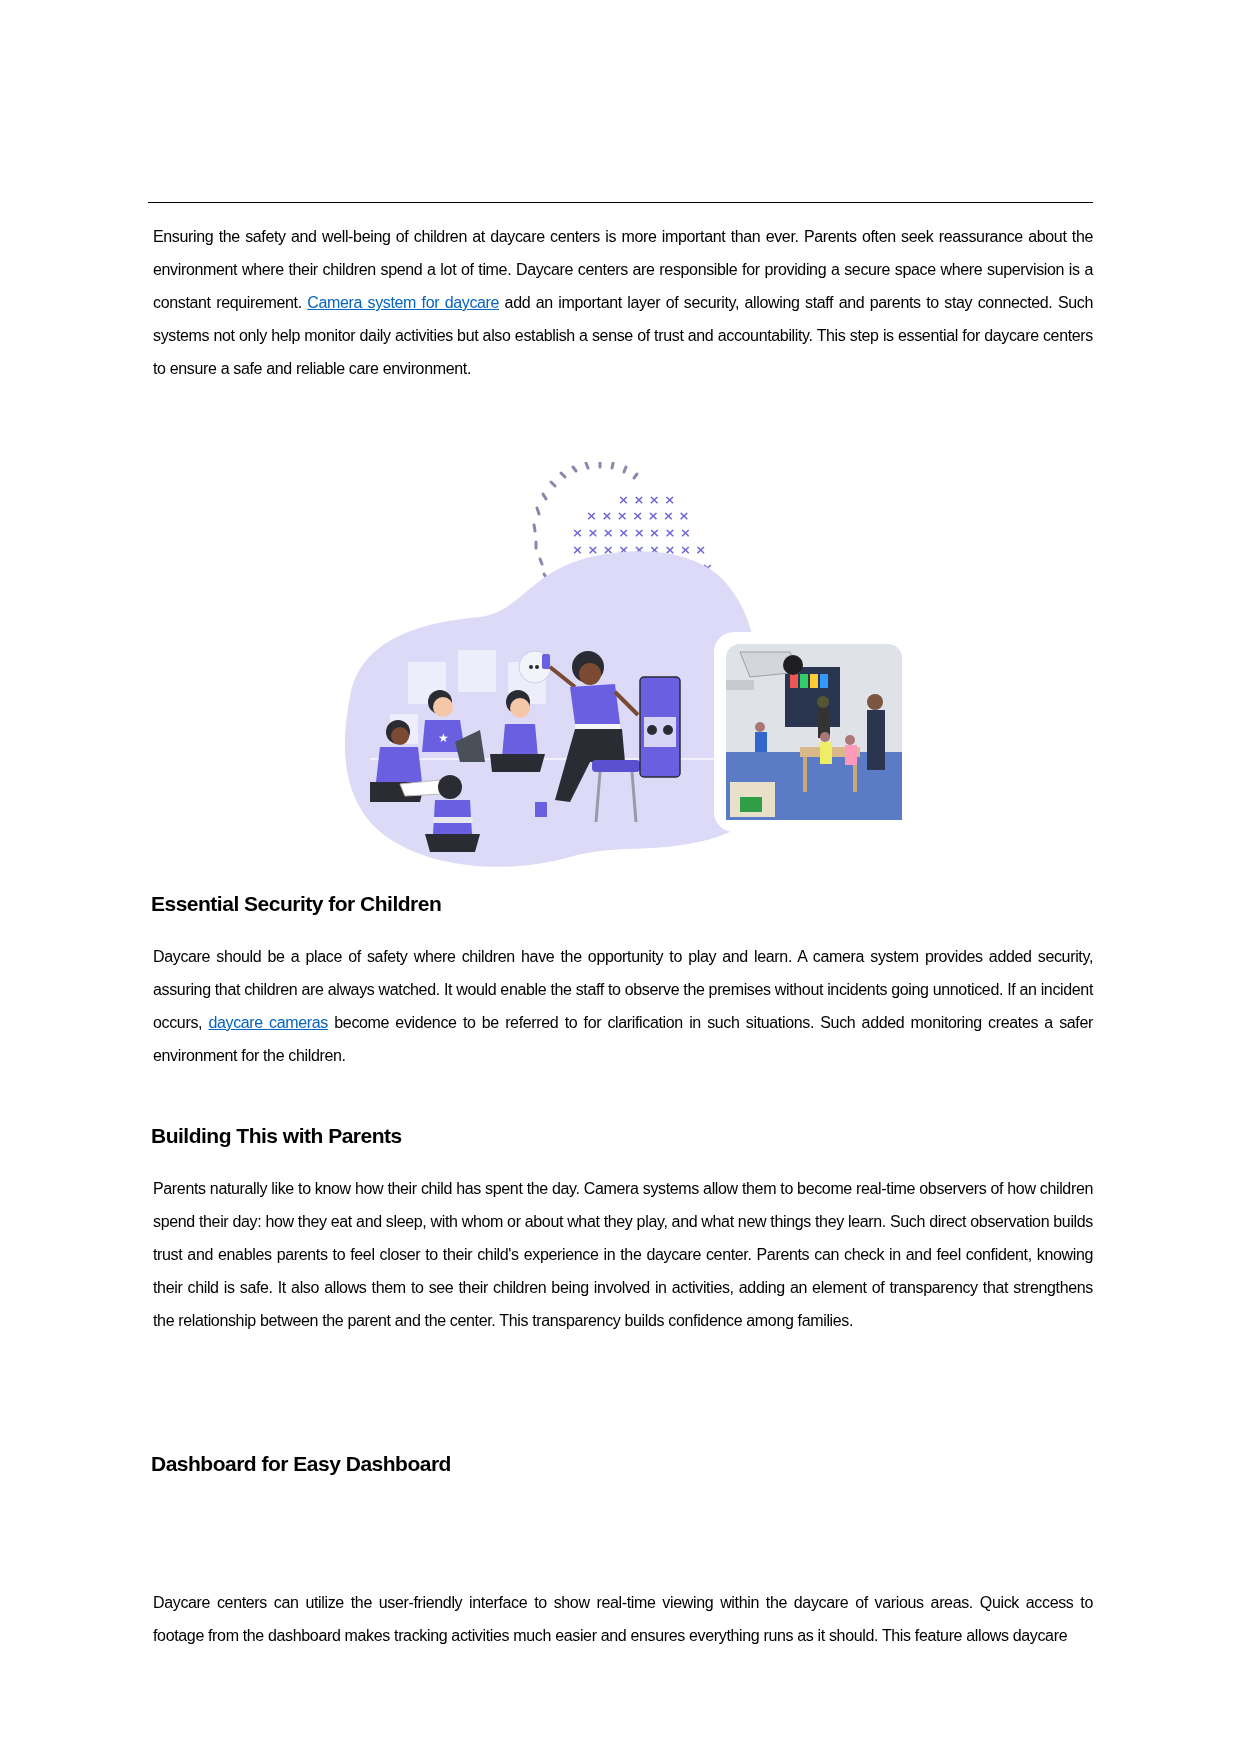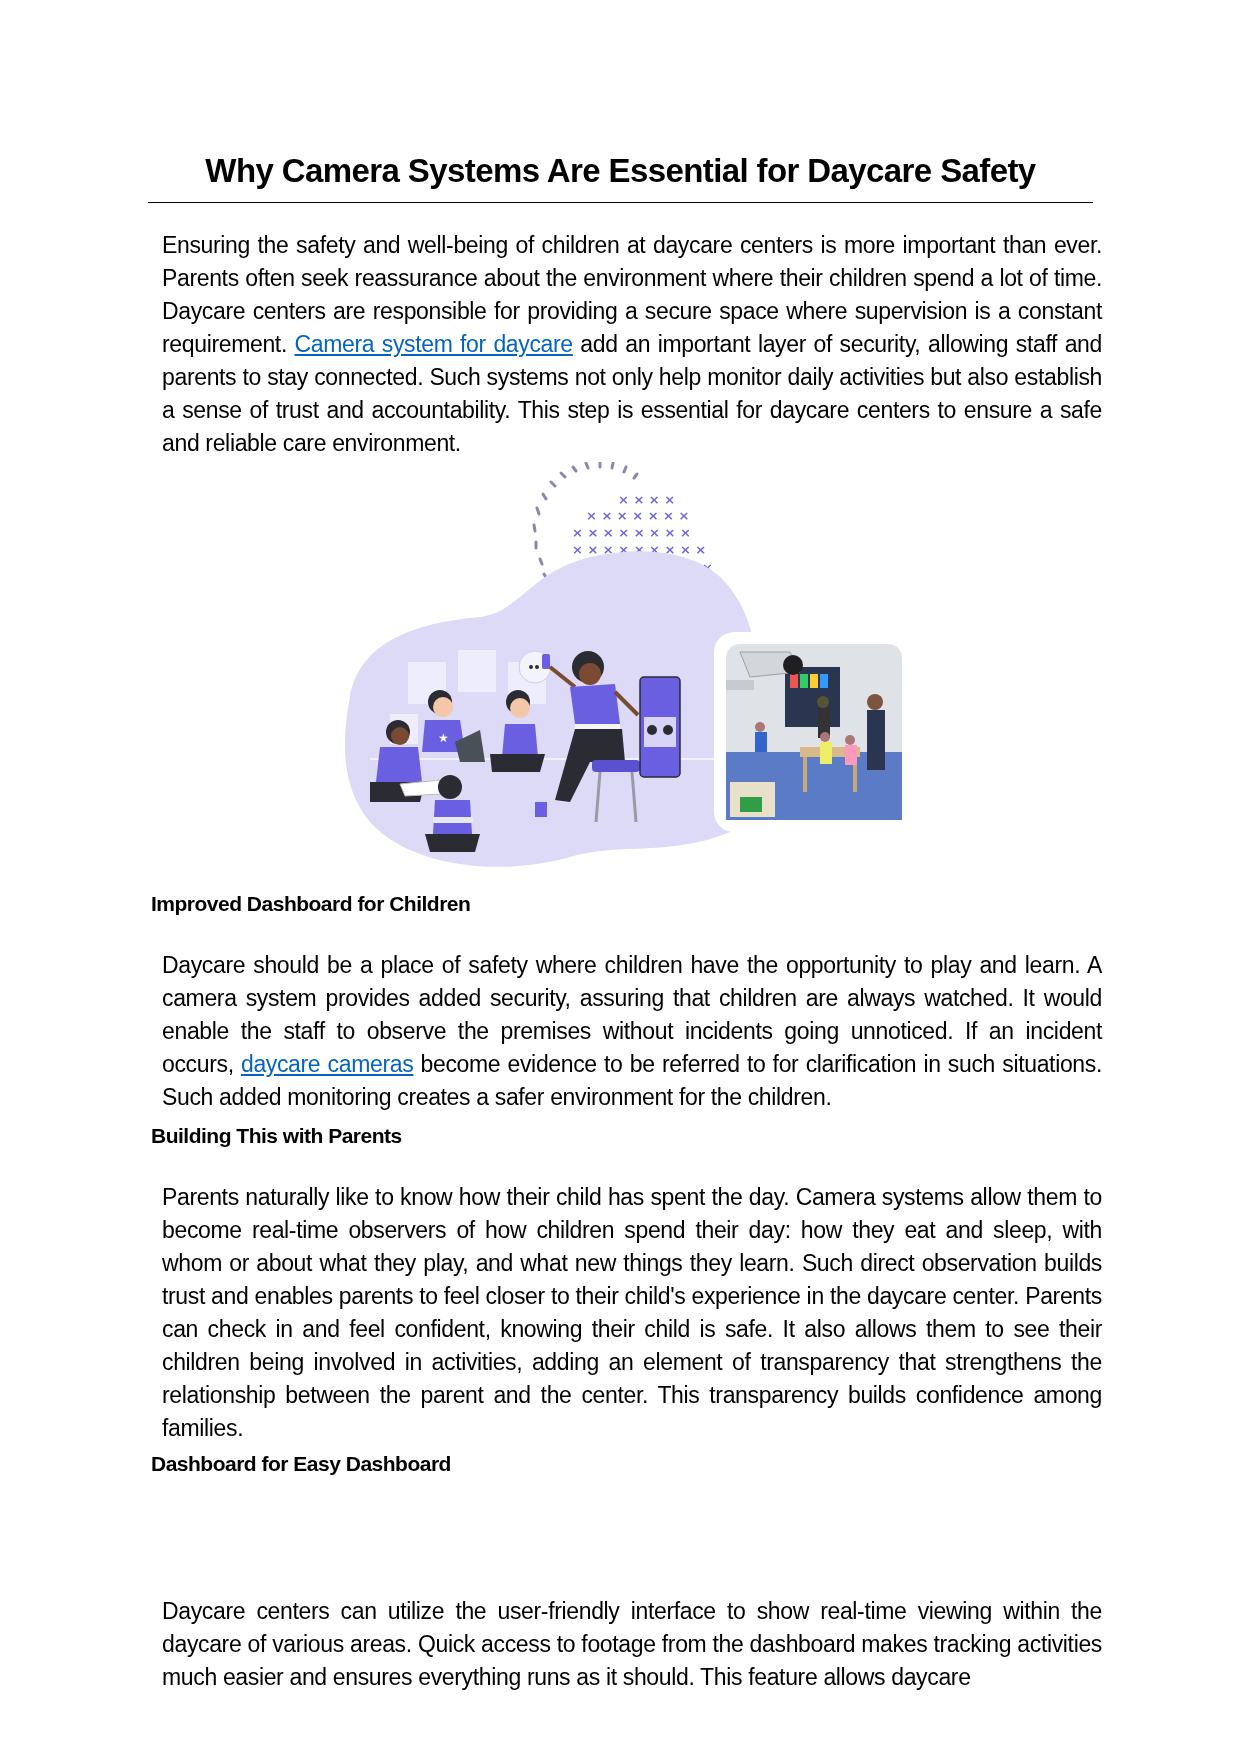--- a/index.html
+++ b/index.html
@@ -5,38 +5,37 @@
   html, body { margin: 0; padding: 0; background: #ffffff; }
   body { width: 1241px; height: 1754px; position: relative; overflow: hidden; font-family: "Liberation Sans", sans-serif; color: #000; }
   .page { position: absolute; left: 0; top: 0; width: 1241px; height: 1754px; }
   .title {
     position: absolute; left: 148px; top: 150px; width: 945px; text-align: center;
     font-family: "Liberation Sans", sans-serif; font-weight: bold; font-size: 33px; letter-spacing: -0.6px;
     line-height: 42px; margin: 0;
   }
   .title-rule { position: absolute; left: 148px; top: 202px; width: 945px; height: 0; border-top: 1.5px solid #000; }
   .para {
-    position: absolute; left: 151px; width: 940px; margin: 11px;
-    font-size: 23px; line-height: 33px; text-align: justify; letter-spacing: -0.35px;
+    position: absolute; left: 151px; width: 940px; margin: 2px;
+    font-size: 16px; line-height: 33px; text-align: justify; letter-spacing: -0.35px;
     font-family: "Liberation Sans", sans-serif;
   }
   .para a { color: #0563c1; text-decoration: underline; }
   .heading {
     position: absolute; left: 151px; margin: 0; font-weight: bold; font-size: 21px; letter-spacing: -0.5px;
     line-height: 28px; font-family: "Liberation Sans", sans-serif;
   }
   .figure { position: absolute; left: 330px; top: 462px; width: 590px; height: 420px; }
   .figure svg { width: 100%; height: 100%; display: block; }
 </style>
 </head>
 <body>
 
 <div class="page">
 
-  <h1 class="title">Why Camera Systems Are Essential for Daycare Safety</h1>
   <div class="title-rule"></div>
 
   <p class="para" style="top:218px;"><span>Ensuring the safety and well-being of children at daycare centers is more important than ever. Parents often seek reassurance about the environment where their children spend a lot of time. Daycare centers are responsible for providing a secure space where supervision is a constant requirement. </span><a href="#">Camera system for daycare</a><span> add an important layer of security, allowing staff and parents to stay connected. Such systems not only help monitor daily activities but also establish a sense of trust and accountability. This step is essential for daycare centers to ensure a safe and reliable care environment.</span></p>
 
   <div class="figure">
     <svg viewBox="0 0 590 420" xmlns="http://www.w3.org/2000/svg">
 
       <g stroke="#8a88a8" stroke-width="3" stroke-linecap="round">
         <line x1="206" y1="80" x2="206" y2="86"></line>
         <line x1="204" y1="63" x2="205" y2="69"></line>
@@ -152,21 +151,21 @@
         <circle cx="520" cy="278" r="5" fill="#a77"></circle>
           <rect x="515" y="283" width="12" height="20" fill="#f9b"></rect>
 
         <path d="M410,190 L460,190 L470,210 L420,215 Z" fill="#d3d6db" stroke="#9aa0a8"></path>
         <circle cx="463" cy="203" r="10" fill="#1f1f22"></circle>
         <rect x="396" y="218" width="28" height="10" fill="#c7cacf"></rect>
       </g>
     </svg>
   </div>
 
-  <h2 class="heading" style="top:890px;">Improved Dashboard for Children</h2>
+  <h2 class="heading" style="top:890px;">Essential Security for Children</h2>
   <p class="para" style="top:938px;"><span>Daycare should be a place of safety where children have the opportunity to play and learn. A camera system provides added security, assuring that children are always watched. It would enable the staff to observe the premises without incidents going unnoticed. If an incident occurs, </span><a href="#">daycare cameras</a><span> become evidence to be referred to for clarification in such situations. Such added monitoring creates a safer environment for the children.</span></p>
 
   <h2 class="heading" style="top:1122px;">Building This with Parents</h2>
   <p class="para" style="top:1170px;">Parents naturally like to know how their child has spent the day. Camera systems allow them to become real-time observers of how children spend their day: how they eat and sleep, with whom or about what they play, and what new things they learn. Such direct observation builds trust and enables parents to feel closer to their child's experience in the daycare center. Parents can check in and feel confident, knowing their child is safe. It also allows them to see their children being involved in activities, adding an element of transparency that strengthens the relationship between the parent and the center. This transparency builds confidence among families.</p>
 
   <h2 class="heading" style="top:1450px;">Dashboard for Easy Dashboard</h2>
   <p class="para" style="top:1584px;">Daycare centers can utilize the user-friendly interface to show real-time viewing within the daycare of various areas. Quick access to footage from the dashboard makes tracking activities much easier and ensures everything runs as it should. This feature allows daycare</p>
 
 </div>
 

